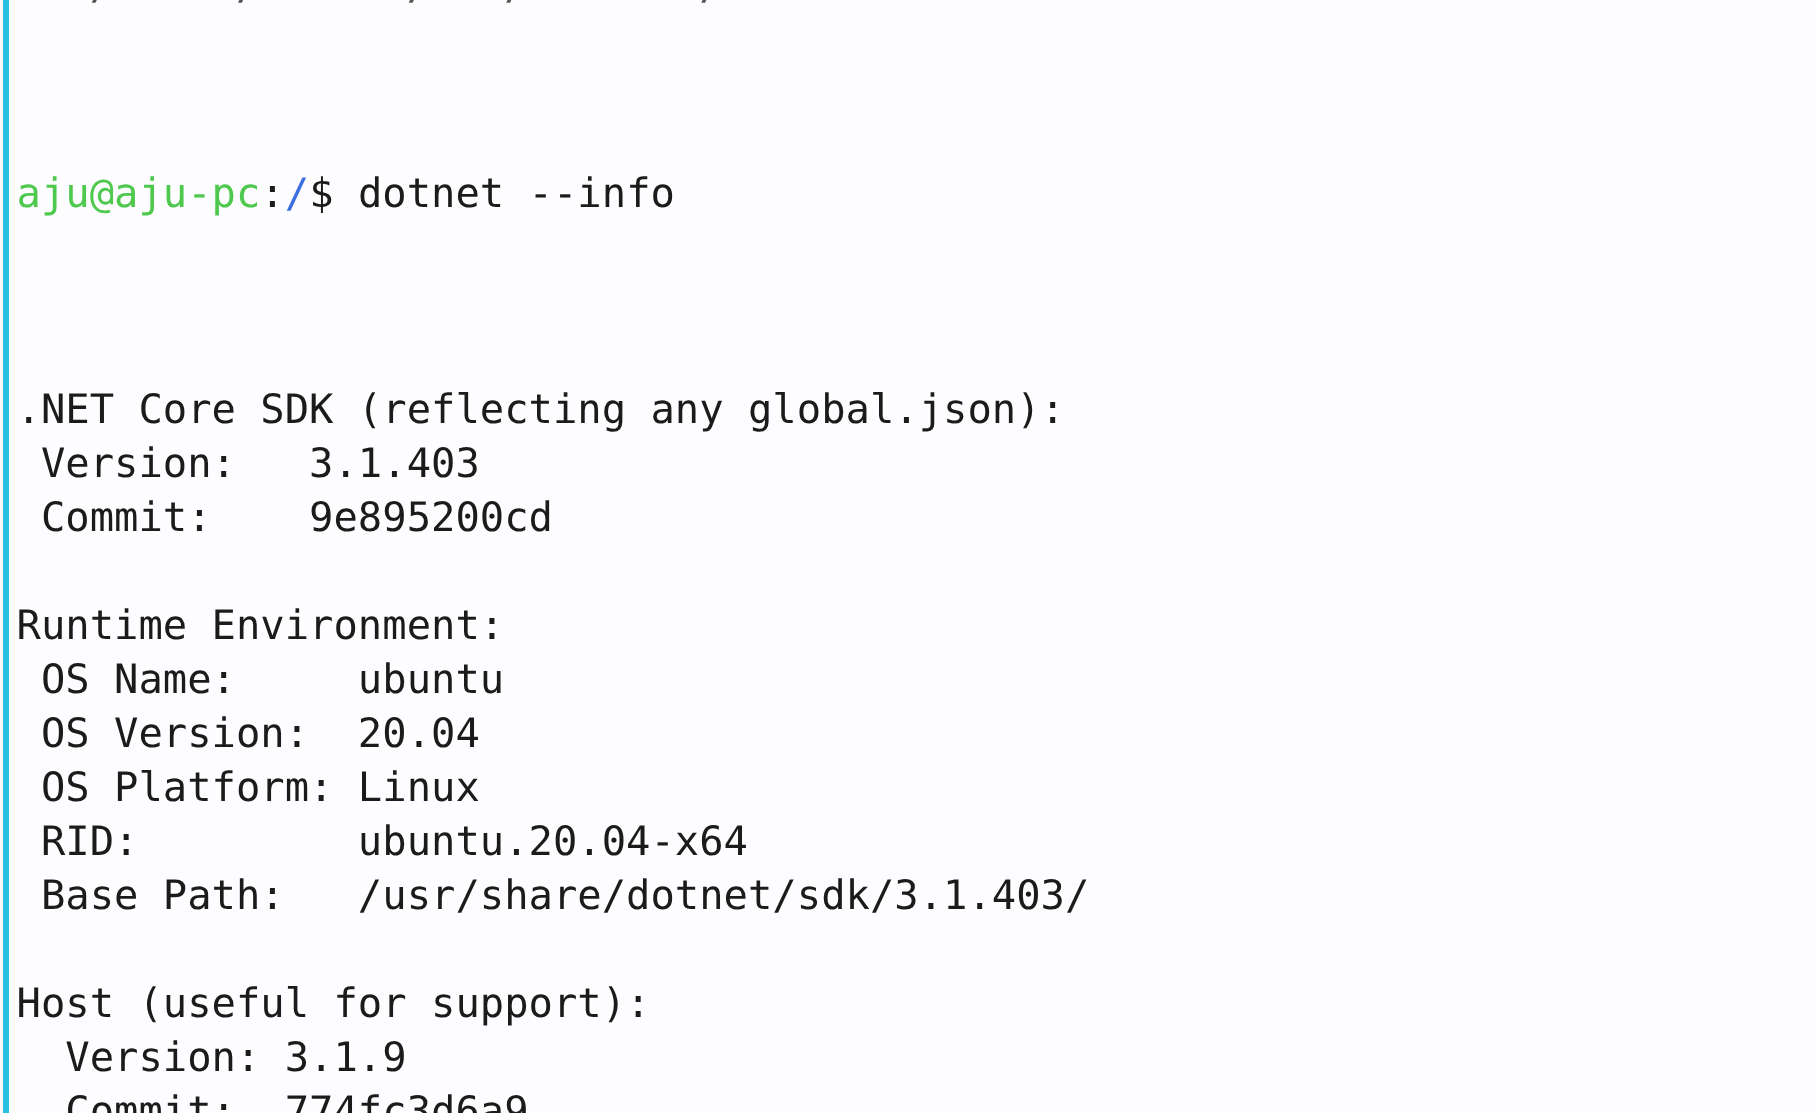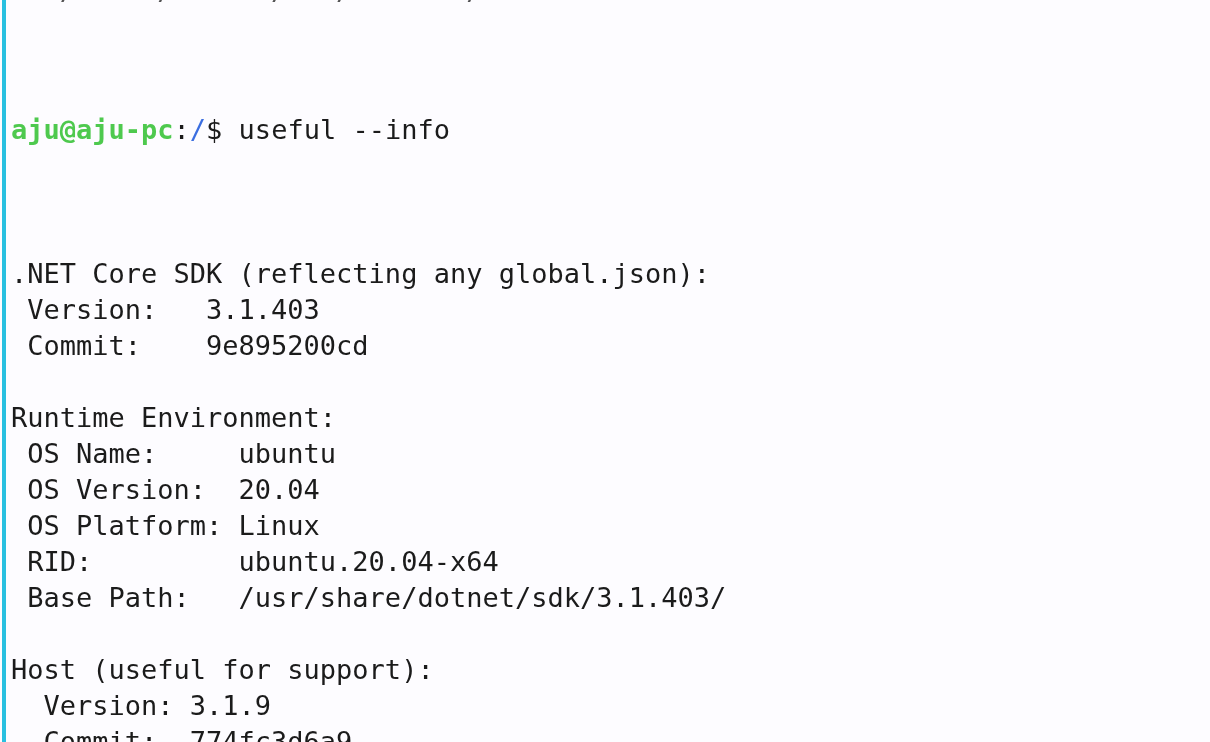--- a/index.html
+++ b/index.html
@@ -61,35 +61,35 @@
     white-space: pre;
     height: 36px;
     font-size: 27px;
     line-height: 36px;
   }
 
   .blank {
     height: 36px;
   }
 
-  .seg-user   { color: #4ec94e; font-weight: bold; }
+  .seg-user   { color: #4ec94e; }
   .seg-punct  { color: #1b1b1b; }
   .seg-path   { color: #3b6ee0; }
   .seg-plain  { color: #1b1b1b; }
 </style>
 </head>
 <body>
 
 <div id="terminal">
 
   <div id="accent-bar"></div>
 
   <div id="clipped-top-line">usr/share/dotnet/sdk/3.1.403/</div>
 
   <div id="console-output">
 
-    <div class="line"><span class="seg-user">aju@aju-pc</span><span class="seg-punct">:</span><span class="seg-path">/</span><span class="seg-punct">$</span><span class="seg-plain"> useful --info</span></div>
+    <div class="line"><span class="seg-user">aju@aju-pc</span><span class="seg-punct">:</span><span class="seg-path">/</span><span class="seg-punct">$</span><span class="seg-plain"> dotnet --info</span></div>
 
     <div id="output-lines"><div class="line">.NET Core SDK (reflecting any global.json):</div><div class="line"> Version:   3.1.403</div><div class="line"> Commit:    9e895200cd</div><div class="line blank">&nbsp;</div><div class="line">Runtime Environment:</div><div class="line"> OS Name:     ubuntu</div><div class="line"> OS Version:  20.04</div><div class="line"> OS Platform: Linux</div><div class="line"> RID:         ubuntu.20.04-x64</div><div class="line"> Base Path:   /usr/share/dotnet/sdk/3.1.403/</div><div class="line blank">&nbsp;</div><div class="line">Host (useful for support):</div><div class="line">  Version: 3.1.9</div><div class="line">  Commit:  774fc3d6a9</div></div>
 
   </div>
 
 </div>
 
 </body></html>

